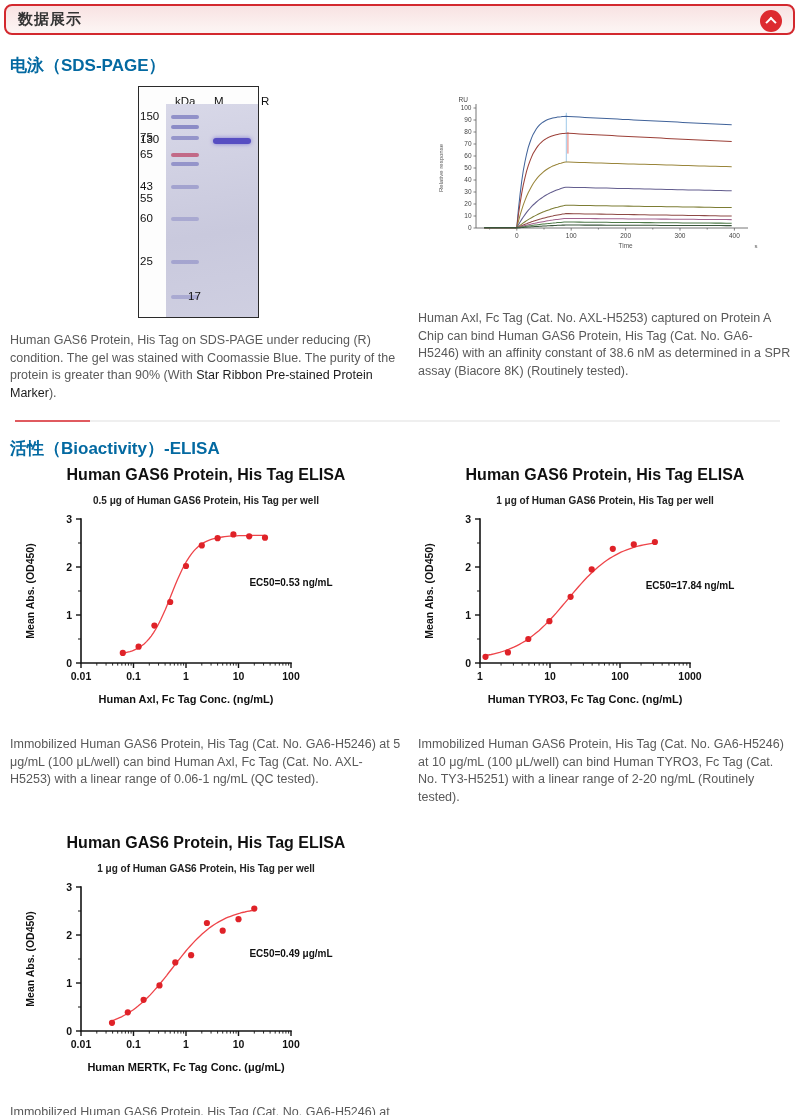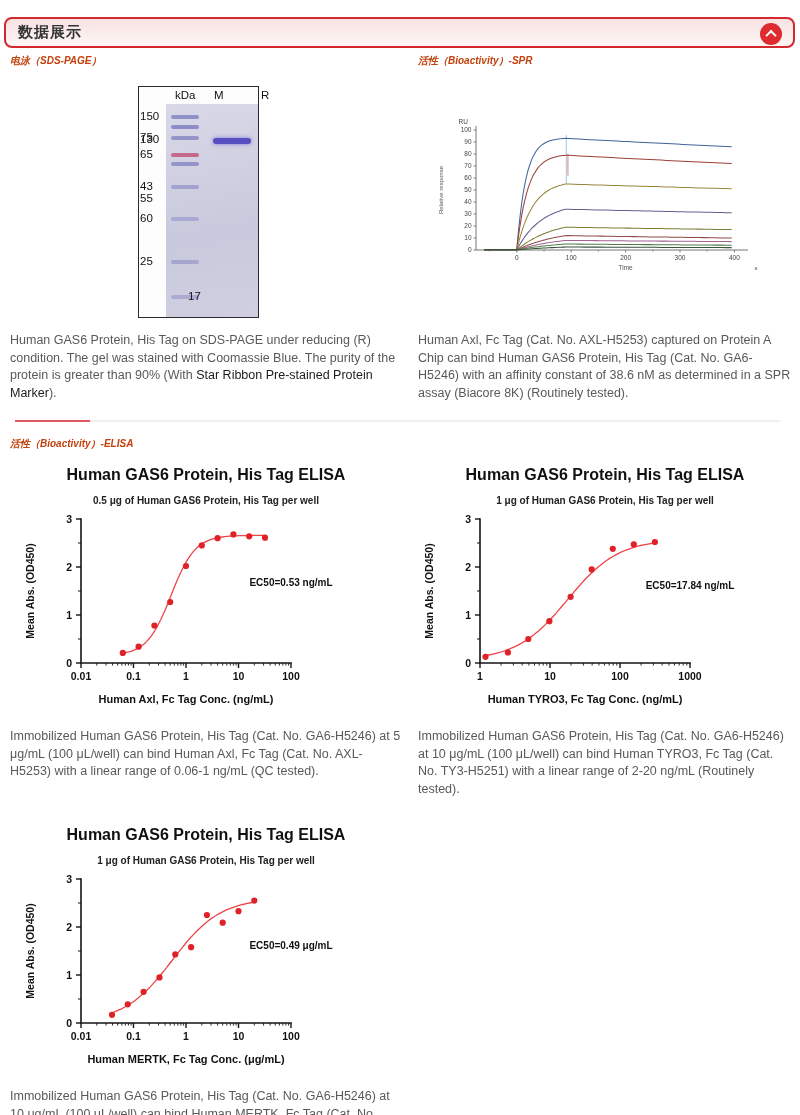--- a/index.html
+++ b/index.html
@@ -3,39 +3,39 @@
 <meta charset="utf-8">
 <style>
   *{box-sizing:border-box;margin:0;padding:0}
   body{background:#fff;font-family:"Liberation Sans","DejaVu Sans",sans-serif;}
   .page{position:relative;width:800px;height:1115px;background:#fff;overflow:hidden;}
 
   
   .header-bar{position:absolute;left:4px;top:4px;width:791px;height:31px;
     border:2px solid #d3282e;border-radius:8px;
     background:linear-gradient(180deg,#f8e2e2 0%,#fcf3f2 85%);
-    display:flex;align-items:center;padding:0 12px;margin-top:13px;}
+    display:flex;align-items:center;padding:0 12px;}
   .header-title{font-size:15px;font-weight:bold;color:#333;letter-spacing:1px;}
   .collapse-btn{position:absolute;right:11px;top:4px;width:22px;height:22px;border-radius:50%;
     background:#dd2b30;border:none;cursor:pointer;display:flex;align-items:center;justify-content:center;}
   .chev{display:block;width:8px;height:8px;border-left:2.4px solid #fff;border-top:2.4px solid #fff;
     transform:rotate(45deg) translate(1px,1px);}
 
-  .sec-title{font-size:10px;font-weight:bold;color:#c2410c;height:22px;font-style:italic;}
+  .sec-title{font-size:17px;font-weight:bold;color:#0369a1;height:22px;}
   .caption{font-size:12.5px;line-height:17.5px;color:#595959;margin-top:8px;}
   .marker-link{color:#1c1c1c;text-decoration:none;cursor:pointer;}
 
   .row1-left{position:absolute;left:10px;top:54px;width:392px;}
   .row1-right{position:absolute;left:418px;top:54px;width:374px;}
   .fig-zone{position:relative;height:248px;}
 
   
   .gel-figure{position:absolute;left:128px;top:10px;width:121px;height:232px;
     background:#fdfdfd;border:1px solid #2a2a2a;}
-  .gel-head{position:absolute;top:2px;font-size:11.5px;color:#111;padding-left:34px;}
+  .gel-head{position:absolute;top:8px;font-size:11.5px;color:#111;padding-left:34px;}
   .gel-kda{left:2px;}
   .gel-lane-m{left:41px;}
   .gel-lane-r{left:88px;}
   .gel-area{position:absolute;left:27px;top:17px;width:92px;height:213px;
     background:linear-gradient(170deg,#d8d8e8 0%,#c9c9dd 60%,#cfcfe1 100%);}
   .gel-mlabel{position:absolute;left:1px;width:24px;font-size:11.5px;line-height:13px;color:#111;}
   .gel-band{position:absolute;left:5px;width:28px;height:4px;border-radius:2px;filter:blur(.6px);}
   .gel-sample-band{position:absolute;left:47px;width:38px;height:6px;border-radius:3px;
     background:#574ec2;box-shadow:0 0 4px #8079d2;filter:blur(.4px);}
 
@@ -46,21 +46,21 @@
   .divider-accent{position:absolute;left:0;top:0;width:75px;height:2px;background:#e05a5f;display:block;}
 
   .elisa-title{position:absolute;left:10px;top:437px;}
   .elisa-grid{position:absolute;left:10px;top:466px;width:782px;display:grid;
     grid-template-columns:392px 374px;column-gap:16px;row-gap:16px;align-items:start;}
   .chart-title{text-align:center;font-size:16px;font-weight:bold;color:#101010;}
   .chart-subtitle{text-align:center;font-size:10px;font-weight:600;color:#222;margin-top:11px;}
   .chart-host{display:block;}
   .chart-host svg{display:block;margin:0 auto;}
   .cell3{margin-top:12px;}
-  .elisa-grid .caption{margin-top:0;}
+  .elisa-grid .caption{margin-top:8px;}
 </style>
 </head>
 <body>
 
 <div class="page">
 
   <div class="header-bar">
     <span class="header-title">数据展示</span>
     <button class="collapse-btn">
       <span class="chev"></span>
@@ -94,21 +94,20 @@
           <span class="gel-mlabel" style="top: 93.07px;">43</span>
           <span class="gel-mlabel" style="top: 125.02px;">60</span>
           <span class="gel-mlabel" style="top: 168.046px;">25</span>
           <span class="gel-mlabel" style="top: 202.978px; margin-left: 48px;">17</span>
         </div>
     </div>
     <p class="caption"><span>Human GAS6 Protein, His Tag on SDS-PAGE under reducing (R) condition. The gel was stained with Coomassie Blue. The purity of the protein is greater than 90% (With </span><a class="marker-link">Star Ribbon Pre-stained Protein Marker</a><span>).</span></p>
   </div>
 
   <div class="row1-right">
-    <div class="sec-title">活性（Bioactivity）-SPR</div>
     <div class="fig-zone">
       <div class="spr-host"><svg width="340" height="192" viewBox="0 0 340 192">
             <line x1="44" y1="28" x2="44" y2="152" stroke="#666" stroke-width="0.9"></line>
             <line x1="44" y1="152" x2="316" y2="152" stroke="#666" stroke-width="0.9"></line>
             <line x1="41.5" y1="152" x2="44" y2="152" stroke="#666" stroke-width="0.8"></line>
             <text x="39.5" y="154.2" font-size="6.5" text-anchor="end" font-weight="400" fill="#444" font-family="&quot;Liberation Sans&quot;,&quot;DejaVu Sans&quot;,sans-serif">0</text>
             <line x1="41.5" y1="140" x2="44" y2="140" stroke="#666" stroke-width="0.8"></line>
             <text x="39.5" y="142.2" font-size="6.5" text-anchor="end" font-weight="400" fill="#444" font-family="&quot;Liberation Sans&quot;,&quot;DejaVu Sans&quot;,sans-serif">10</text>
             <line x1="41.5" y1="128" x2="44" y2="128" stroke="#666" stroke-width="0.8"></line>
             <text x="39.5" y="130.2" font-size="6.5" text-anchor="end" font-weight="400" fill="#444" font-family="&quot;Liberation Sans&quot;,&quot;DejaVu Sans&quot;,sans-serif">20</text>

